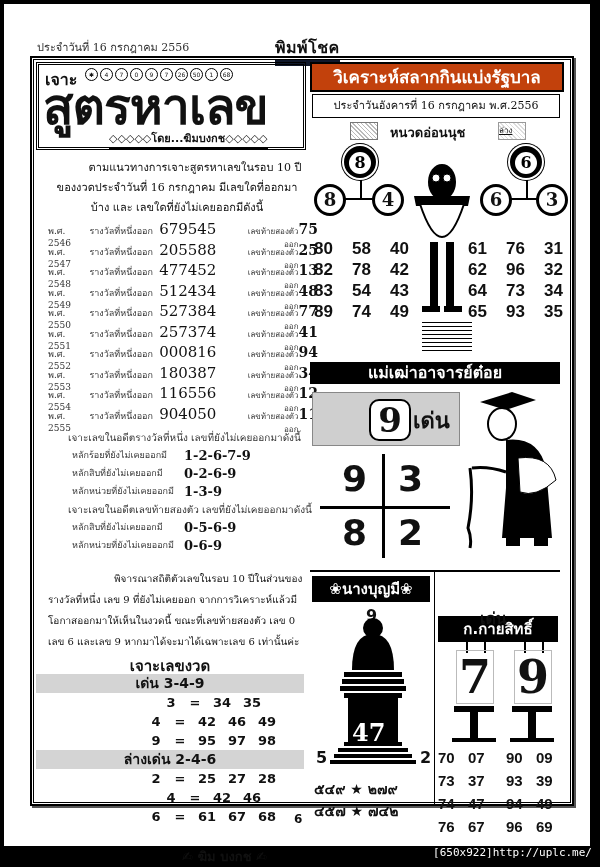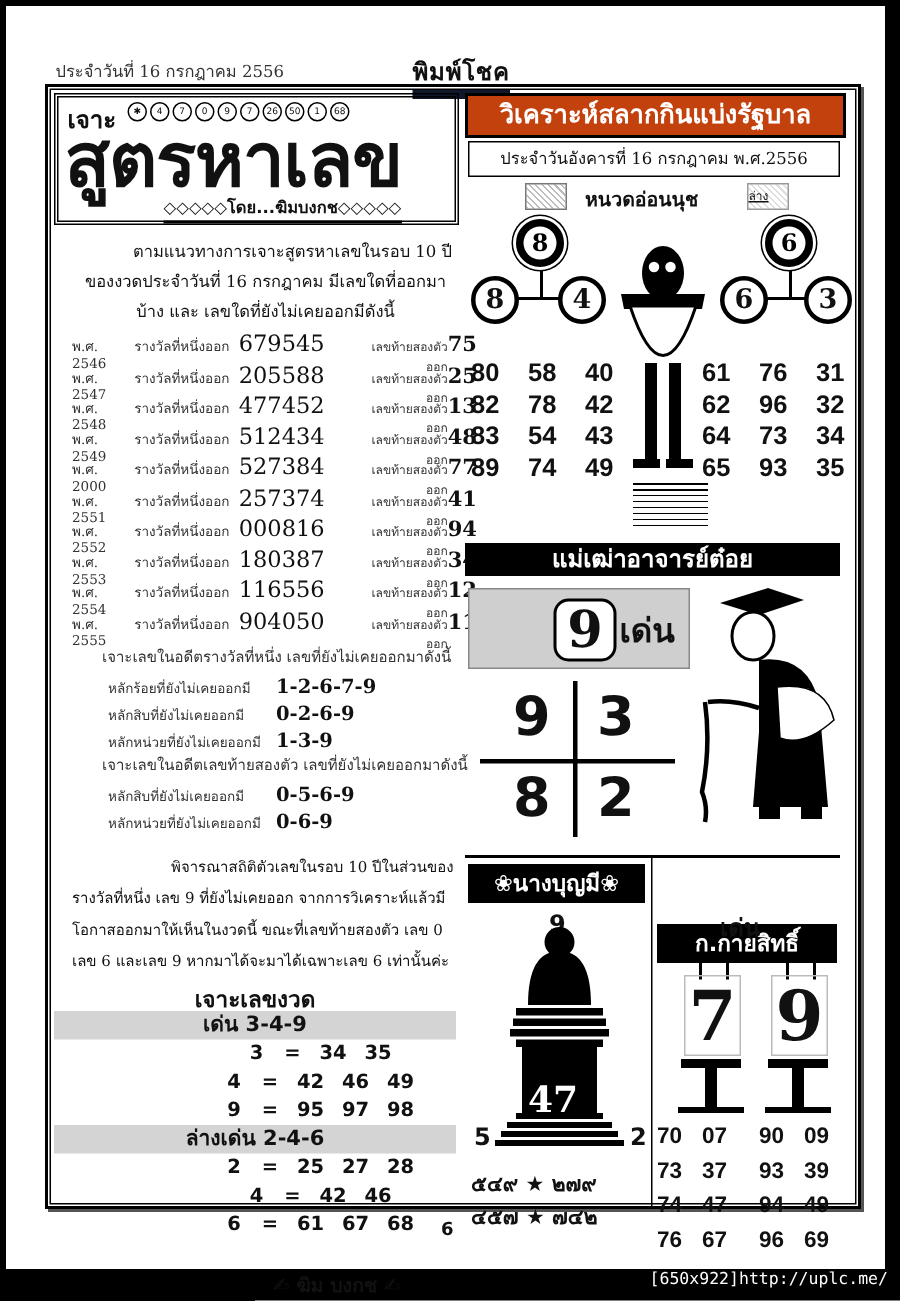--- a/index.html
+++ b/index.html
@@ -20,21 +20,21 @@
   .intro{left:16px;top:100px;width:258px;font-size:11px;line-height:20px;font-family:"DejaVu Serif",serif;text-indent:36px;text-align:center;}
   .hist{left:16px;top:162px;width:270px;}
   .hist .row{display:flex;align-items:baseline;height:20.5px;font-family:"DejaVu Serif",serif;}
   .hist .yr{width:44px;font-size:9px;color:#333;}
   .hist .l1{width:74px;font-size:9px;color:#333;}
   .hist .num{width:92px;font-size:15px;font-weight:normal;}
   .hist .l2{width:56px;font-size:8px;color:#333;text-align:right;}
   .hist .tail{font-size:14px;font-weight:bold;}
   .digits{left:40px;top:372px;width:240px;font-family:"DejaVu Serif",serif;}
   .digits .hd{font-size:10px;color:#333;height:18px;margin-left:-4px;}
-  .digits .r{display:flex;height:18px;align-items:flex-end;}
+  .digits .r{display:flex;height:18px;align-items:flex-start;}
   .digits .r .k{width:112px;font-size:9px;color:#333;}
   .digits .r .v{font-size:13px;font-weight:bold;}
   .note{left:16px;top:510px;width:262px;font-size:10px;line-height:21px;font-family:"DejaVu Serif",serif;text-indent:66px;}
   .drill{left:4px;top:596px;width:268px;text-align:center;font-weight:bold;}
   .drill .t1{font-size:15px;height:20px;}
   .drill .t2{font-size:16px;height:22px;}
   .band{background:#d4d4d4;font-size:14px;height:19px;line-height:19px;}
   .pairs{text-align:center;padding-left:86px;font-size:13px;line-height:19px;}
   .pairs span{display:inline-block;width:30px;}
   .pairs span.eq{width:24px;}
@@ -126,21 +126,21 @@
           <span class="tail">13</span>
         </div>
         <div class="row">
           <span class="yr">พ.ศ. 2549</span>
           <span class="l1">รางวัลที่หนึ่งออก</span>
           <span class="num">512434</span>
           <span class="l2">เลขท้ายสองตัวออก</span>
           <span class="tail">48</span>
         </div>
         <div class="row">
-          <span class="yr">พ.ศ. 2000</span>
+          <span class="yr">พ.ศ. 2550</span>
           <span class="l1">รางวัลที่หนึ่งออก</span>
           <span class="num">527384</span>
           <span class="l2">เลขท้ายสองตัวออก</span>
           <span class="tail">77</span>
         </div>
         <div class="row">
           <span class="yr">พ.ศ. 2551</span>
           <span class="l1">รางวัลที่หนึ่งออก</span>
           <span class="num">257374</span>
           <span class="l2">เลขท้ายสองตัวออก</span>

